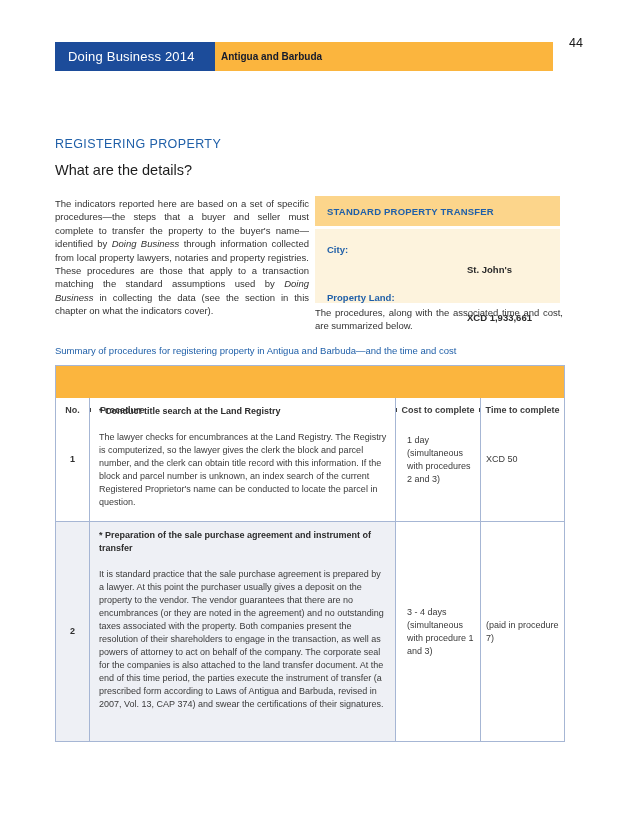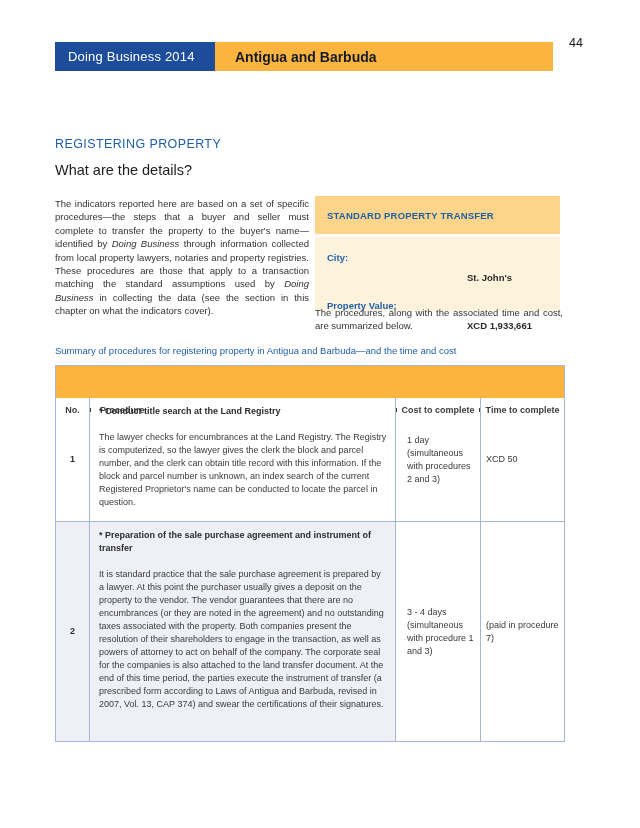--- a/index.html
+++ b/index.html
@@ -22,42 +22,42 @@
 
   
   .topbar{position:absolute;left:55px;top:42px;width:498px;height:29px;display:flex;}
   .topbar-blue{
     width:160px;height:100%;background:var(--brand-blue,#1c4c9a);
     color:#ffffff;font-size:13px;display:flex;align-items:center;padding-left:13px;
     letter-spacing:.2px;
   }
   .topbar-yellow{
     flex:1;height:100%;background:var(--brand-yellow,#fbb53e);
-    color:#141a2c;font-size:14px;font-weight:bold;display:flex;align-items:center;padding-left:20px;
+    color:#141a2c;font-size:10px;font-weight:bold;display:flex;align-items:center;padding-left:6px;
   }
   .pagenum{position:absolute;left:569px;top:36px;font-size:12.5px;color:#1a1a1a;}
 
   
   .section-title{
     position:absolute;left:55px;top:137px;color:var(--text-blue,#1f5fa8);
     font-size:12.5px;letter-spacing:.4px;
   }
   .subtitle{position:absolute;left:55px;top:162px;font-size:14.5px;color:#1d1d1d;}
 
   
   .intro{
     position:absolute;left:55px;top:197px;width:254px;
     font-size:9.5px;line-height:13.4px;text-align:justify;color:#333;
   }
   .intro i{font-style:italic;}
 
   
   .transfer-box{position:absolute;left:315px;top:196px;width:245px;}
   .transfer-box-header{
-    background:var(--box-header,#fcd58b);height:38px;display:flex;align-items:center;
+    background:var(--box-header,#fcd58b);height:30px;display:flex;align-items:center;
     padding-left:12px;color:var(--text-blue,#1f5fa8);font-weight:bold;font-size:9.5px;
     letter-spacing:.2px;
   }
   .transfer-box-body{
     background:var(--box-body,#fdf3dd);margin-top:3px;padding:15px 12px 6px 12px;height:74px;
   }
   .field-row{display:flex;margin-bottom:17px;font-size:9.5px;}
   .field-label{width:140px;color:var(--text-blue,#1f5fa8);font-weight:bold;}
   .field-value{flex:1;color:#2a2a2a;font-weight:bold;margin-top:20px;}
 
@@ -114,21 +114,21 @@
   <div class="intro">The indicators reported here are based on a set of specific procedures—the steps that a buyer and seller must complete to transfer the property to the buyer's name—identified by <i>Doing Business</i> through information collected from local property lawyers, notaries and property registries. These procedures are those that apply to a transaction matching the standard assumptions used by <i>Doing Business</i> in collecting the data (see the section in this chapter on what the indicators cover).</div>
 
   <div class="transfer-box">
     <div class="transfer-box-header">STANDARD PROPERTY TRANSFER</div>
     <div class="transfer-box-body">
       <div class="field-row">
         <div class="field-label">City:</div>
         <div class="field-value">St. John's</div>
       </div>
       <div class="field-row">
-        <div class="field-label">Property Value:</div>
+        <div class="field-label">Property Land:</div>
         <div class="field-value">XCD 1,933,661</div>
       </div>
     </div>
   </div>
 
   <div class="summary-note">The procedures, along with the associated time and cost, are summarized below.</div>
 
   <div class="table-caption">Summary of procedures for registering property in Antigua and Barbuda—and the time and cost</div>
 
   <div class="proc-table">

